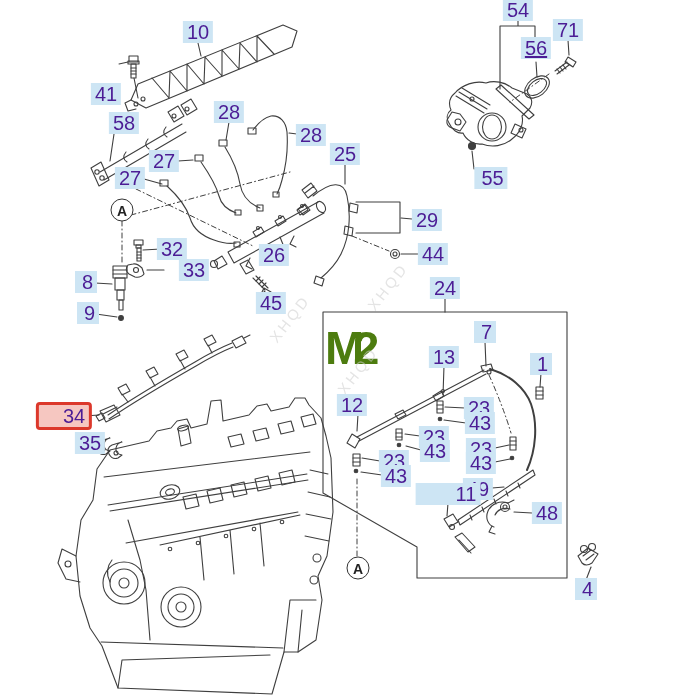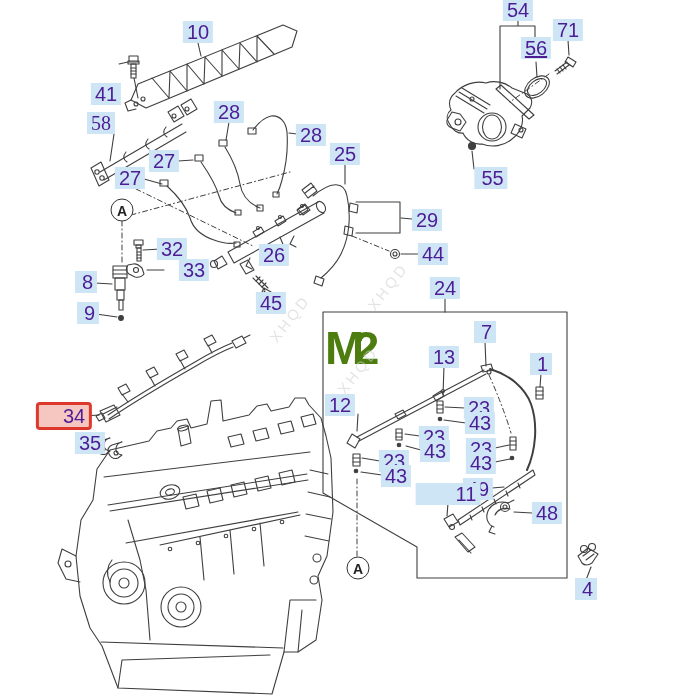--- a/index.html
+++ b/index.html
@@ -310,21 +310,21 @@
         <path d="M549,74 L510,102"></path>
         <path d="M489,375 C498,395 506,416 511,433"></path>
         <path d="M357,479 L357,556"></path>
       </g>
     </g>
   </svg>
 
   <div class="layer" id="labels-layer">
       <div class="part-label" style="left: 198px; top: 32px;">10</div>
       <div class="part-label" style="left: 106px; top: 65px; margin-top: 29px;">41</div>
-      <div class="part-label" style="left: 101px; top: 123px; font-family: Liberation Serif, serif;">58</div>
+      <div class="part-label" style="left: 124px; top: 123px;">58</div>
       <div class="part-label" style="left: 229px; top: 112px;">28</div>
       <div class="part-label" style="left: 311px; top: 135px;">28</div>
       <div class="part-label" style="left: 164px; top: 161px;">27</div>
       <div class="part-label" style="left: 130px; top: 178px;">27</div>
       <div class="part-label" style="left: 345px; top: 154px;">25</div>
       <div class="part-label" style="left: 518px; top: 10px;">54</div>
       <div class="part-label" style="left: 568px; top: 30px;">71</div>
       <div class="part-label" style="left: 536px; top: 48px; text-decoration: underline;">56</div>
       <div class="part-label" style="left: 491px; top: 178px; padding-left: 7px;">55</div>
       <div class="part-label" style="left: 427px; top: 220px;">29</div>
@@ -332,21 +332,21 @@
       <div class="part-label" style="left: 172px; top: 249px;">32</div>
       <div class="part-label" style="left: 194px; top: 270px;">33</div>
       <div class="part-label" style="left: 86px; top: 282px;">8</div>
       <div class="part-label" style="left: 88px; top: 313px;">9</div>
       <div class="part-label" style="left: 274px; top: 255px;">26</div>
       <div class="part-label" style="left: 271px; top: 303px;">45</div>
       <div class="part-label" style="left: 445px; top: 288px;">24</div>
       <div class="part-label" style="left: 485px; top: 332px;">7</div>
       <div class="part-label" style="left: 444px; top: 357px;">13</div>
       <div class="part-label" style="left: 541px; top: 364px;">1</div>
-      <div class="part-label" style="left: 340px; top: 405px;">12</div>
+      <div class="part-label" style="left: 352px; top: 405px;">12</div>
       <div class="part-label" style="left: 479px; top: 408px;">23</div>
       <div class="part-label" style="left: 480px; top: 423px;">43</div>
       <div class="part-label" style="left: 434px; top: 437px;">23</div>
       <div class="part-label" style="left: 435px; top: 451px;">43</div>
       <div class="part-label" style="left: 481px; top: 449px;">23</div>
       <div class="part-label" style="left: 481px; top: 463px;">43</div>
       <div class="part-label" style="left: 394px; top: 461px;">23</div>
       <div class="part-label" style="left: 396px; top: 476px;">43</div>
       <div class="part-label" style="left: 478px; top: 489px;">49</div>
       <div class="part-label" style="left: 448px; top: 494px; padding-left: 40px;">11</div>

